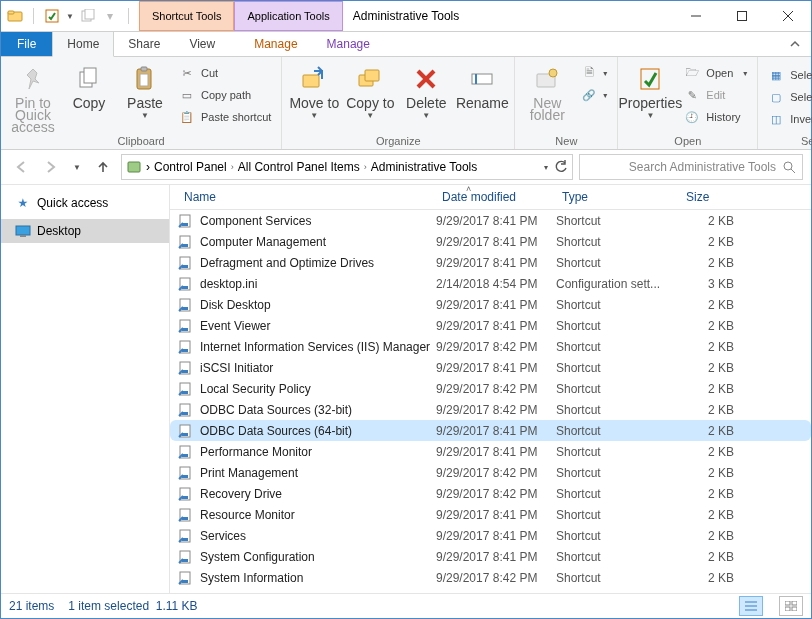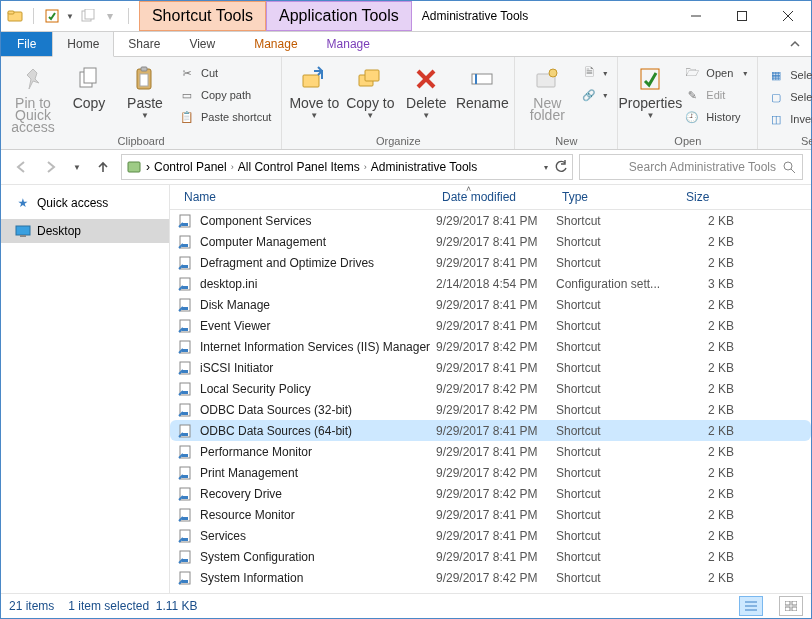--- a/index.html
+++ b/index.html
@@ -4,21 +4,21 @@
 <style>
   html,body{margin:0;padding:0;font-family:"Segoe UI",Tahoma,sans-serif;font-size:12px;color:#000;background:#fff;}
   .window{width:812px;height:619px;border:1px solid #4a88c7;box-sizing:border-box;display:flex;flex-direction:column;position:relative;}
   
   .titlebar{height:30px;display:flex;align-items:stretch;border-bottom:1px solid #d0d0d0;font-size:12px;}
   .qat{display:flex;align-items:center;padding:0 6px;gap:6px;}
   .qat-icon{width:16px;height:16px;display:flex;align-items:center;justify-content:center;color:#555;}
   .qat-sep{width:1px;height:16px;background:#d0d0d0;margin:0 4px;}
   .context-tabs{display:flex;}
   .ctx-tab{display:flex;flex-direction:column;align-items:center;justify-content:center;padding:0 12px;min-width:90px;box-sizing:border-box;}
-  .ctx-tab .ctx-title{font-size:16px;line-height:12px;}
+  .ctx-tab .ctx-title{font-size:11px;line-height:12px;}
   .ctx-shortcut{background:#fbd6c0;border:1px solid #f0a070;}
   .ctx-app{background:#e6d2f5;border:1px solid #c090e0;}
   .title-text{flex:1;display:flex;align-items:center;padding-left:10px;}
   .win-btns{display:flex;}
   .win-btn{width:46px;display:flex;align-items:center;justify-content:center;color:#333;font-size:10px;}
   
   .ribbon-tabs{height:24px;display:flex;align-items:stretch;border-bottom:1px solid #d0d0d0;font-size:12px;}
   .file-tab{background:#1979ca;color:#fff;display:flex;align-items:center;padding:0 16px;}
   .rtab{display:flex;align-items:center;padding:0 14px;color:#444;border-right:1px solid transparent;}
   .rtab.active{background:#f5f6f7;border-left:1px solid #d0d0d0;border-right:1px solid #d0d0d0;border-bottom:1px solid #f5f6f7;margin-bottom:-1px;}
@@ -464,21 +464,21 @@
             <span class="c-size">3 KB</span>
           </div>
           <div class="row">
             <span class="ico">
               <svg width="16" height="16">
                 <rect x="2" y="2" width="10" height="12" fill="#fff" stroke="#8a8a8a"></rect>
                 <rect x="4" y="10" width="6" height="3" fill="#3a7fc4"></rect>
                 <path d="M1 14 L5 10" stroke="#3a7fc4" stroke-width="2"></path>
               </svg>
             </span>
-            <span class="c-name">Disk Manage</span>
+            <span class="c-name">Disk Desktop</span>
             <span class="c-date">9/29/2017 8:41 PM</span>
             <span class="c-type">Shortcut</span>
             <span class="c-size">2 KB</span>
           </div>
           <div class="row">
             <span class="ico">
               <svg width="16" height="16">
                 <rect x="2" y="2" width="10" height="12" fill="#fff" stroke="#8a8a8a"></rect>
                 <rect x="4" y="10" width="6" height="3" fill="#3a7fc4"></rect>
                 <path d="M1 14 L5 10" stroke="#3a7fc4" stroke-width="2"></path>

